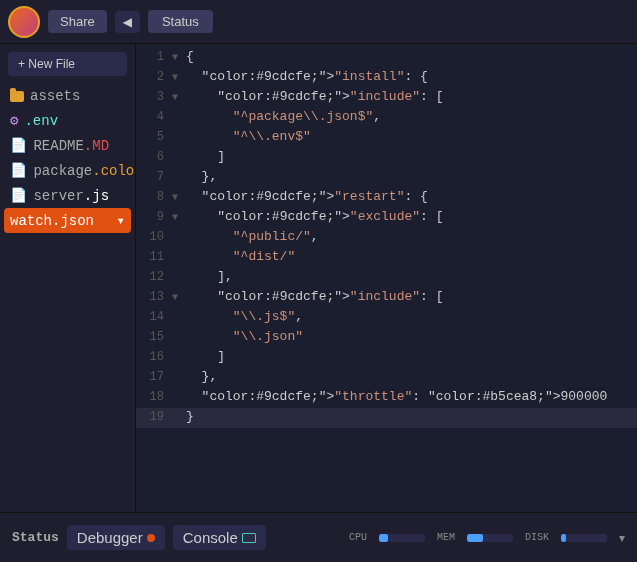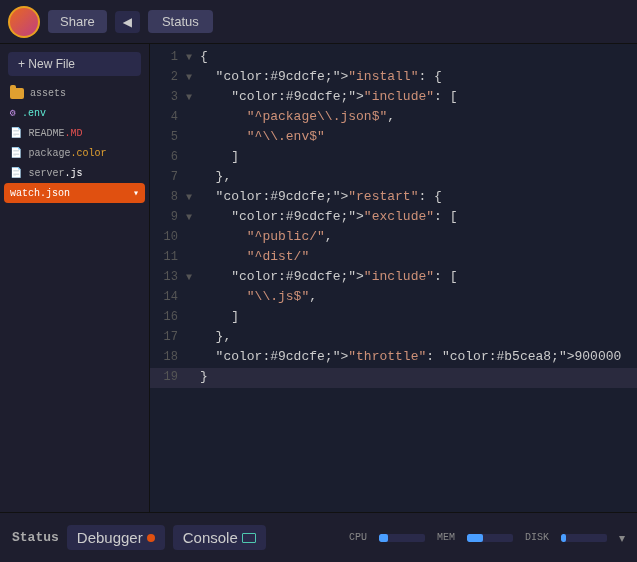--- a/index.html
+++ b/index.html
@@ -69,21 +69,21 @@
     }
 
     
     .main {
       display: flex;
       height: calc(562px - 44px - 50px);
     }
 
     
     .sidebar {
-      width: 150px;
+      width: 136px;
       background: #1e1e2e;
       border-right: 1px solid #111;
       padding: 8px 0;
       flex-shrink: 0;
     }
     .new-file-btn {
       display: flex;
       align-items: center;
       gap: 4px;
       background: #2a2a4a;
@@ -96,21 +96,21 @@
       font-size: 12px;
       width: calc(100% - 16px);
     }
     .sidebar-item {
       display: flex;
       align-items: center;
       gap: 6px;
       padding: 4px 10px;
       cursor: pointer;
       color: #aaa;
-      font-size: 10px;
+      font-size: 14px;
     }
     .sidebar-item.active {
       background: #e05010;
       color: #fff;
       border-radius: 4px;
       margin: 0 4px;
       padding: 4px 6px;
     }
     .ext-md { color: #e05050; }
     .ext-json { color: #e0a030; }
@@ -343,28 +343,38 @@
           <span class="line-num">10</span>
           <span class="line-arrow"> </span>
           <span class="line-code">      <span style="color:#ce9178;">"^public/"</span>,</span>
         </div>
         <div class="line">
           <span class="line-num">11</span>
           <span class="line-arrow"> </span>
           <span class="line-code">      <span style="color:#ce9178;">"^dist/"</span></span>
         </div>
         <div class="line">
+          <span class="line-num">12</span>
+          <span class="line-arrow"> </span>
+          <span class="line-code">    <span style="color:#ccc;">]</span>,</span>
+        </div>
+        <div class="line">
           <span class="line-num">13</span>
           <span class="line-arrow">▼</span>
           <span class="line-code">    <span style="&lt;span">"color:#9cdcfe;"</span>&gt;<span style="color:#ce9178;">"include"</span>: <span style="color:#ccc;">[</span></span>
         </div>
         <div class="line">
           <span class="line-num">14</span>
           <span class="line-arrow"> </span>
           <span class="line-code">      <span style="color:#ce9178;">"\\.js$"</span>,</span>
+        </div>
+        <div class="line">
+          <span class="line-num">15</span>
+          <span class="line-arrow"> </span>
+          <span class="line-code">      <span style="color:#ce9178;">"\\.json"</span></span>
         </div>
         <div class="line">
           <span class="line-num">16</span>
           <span class="line-arrow"> </span>
           <span class="line-code">    <span style="color:#ccc;">]</span></span>
         </div>
         <div class="line">
           <span class="line-num">17</span>
           <span class="line-arrow"> </span>
           <span class="line-code">  <span style="color:#ccc;">}</span>,</span>

